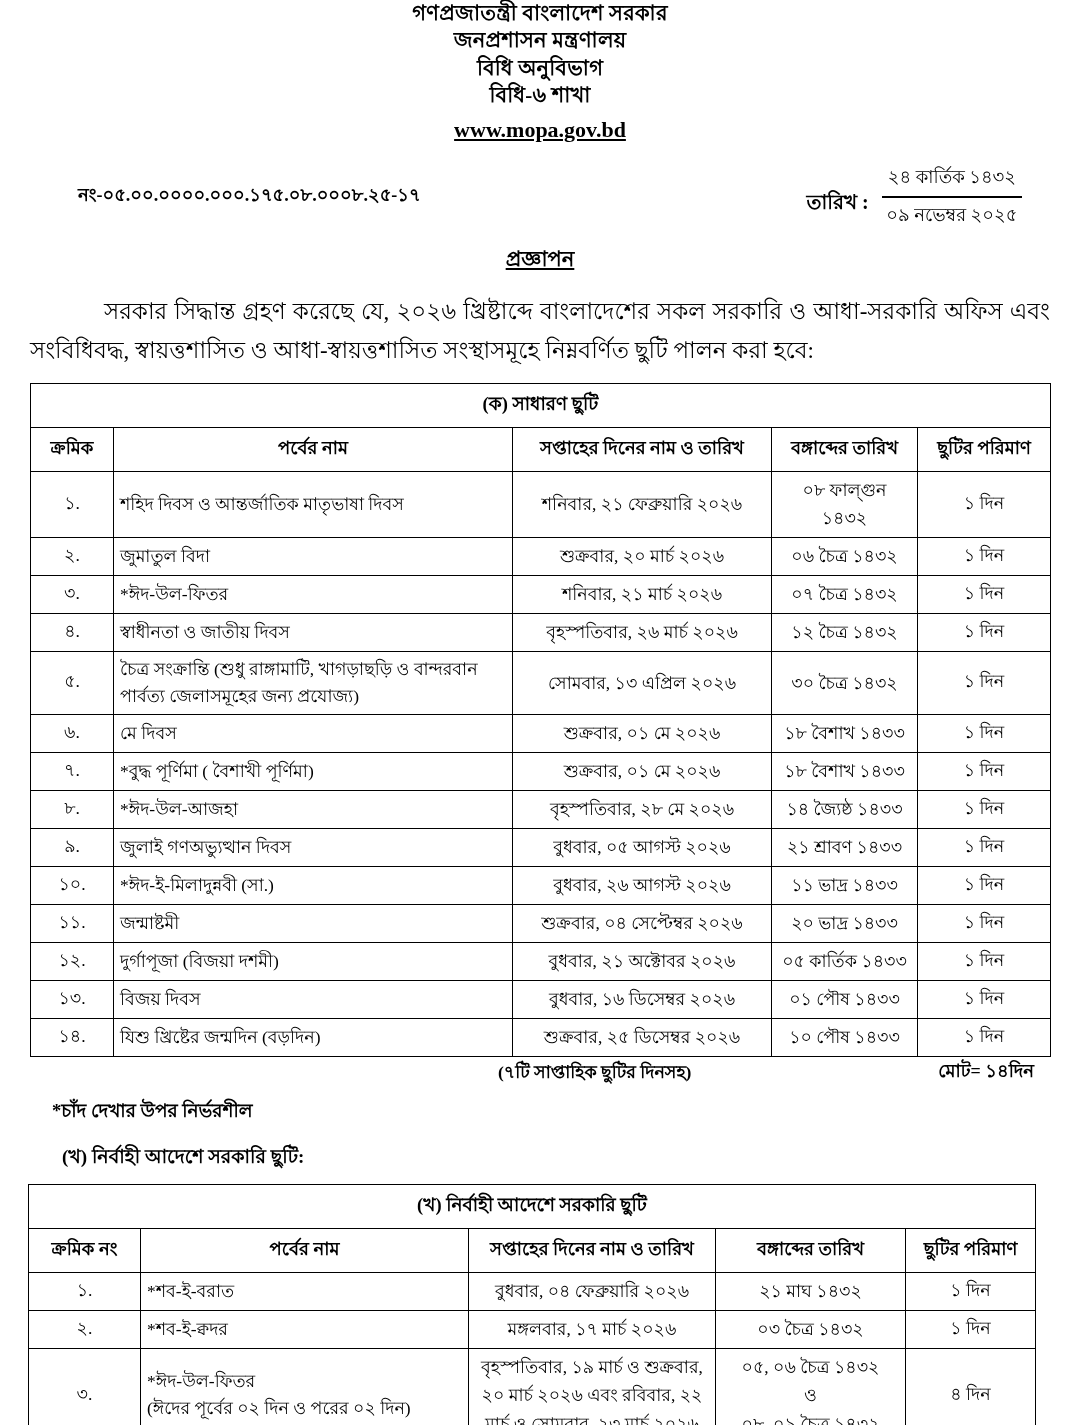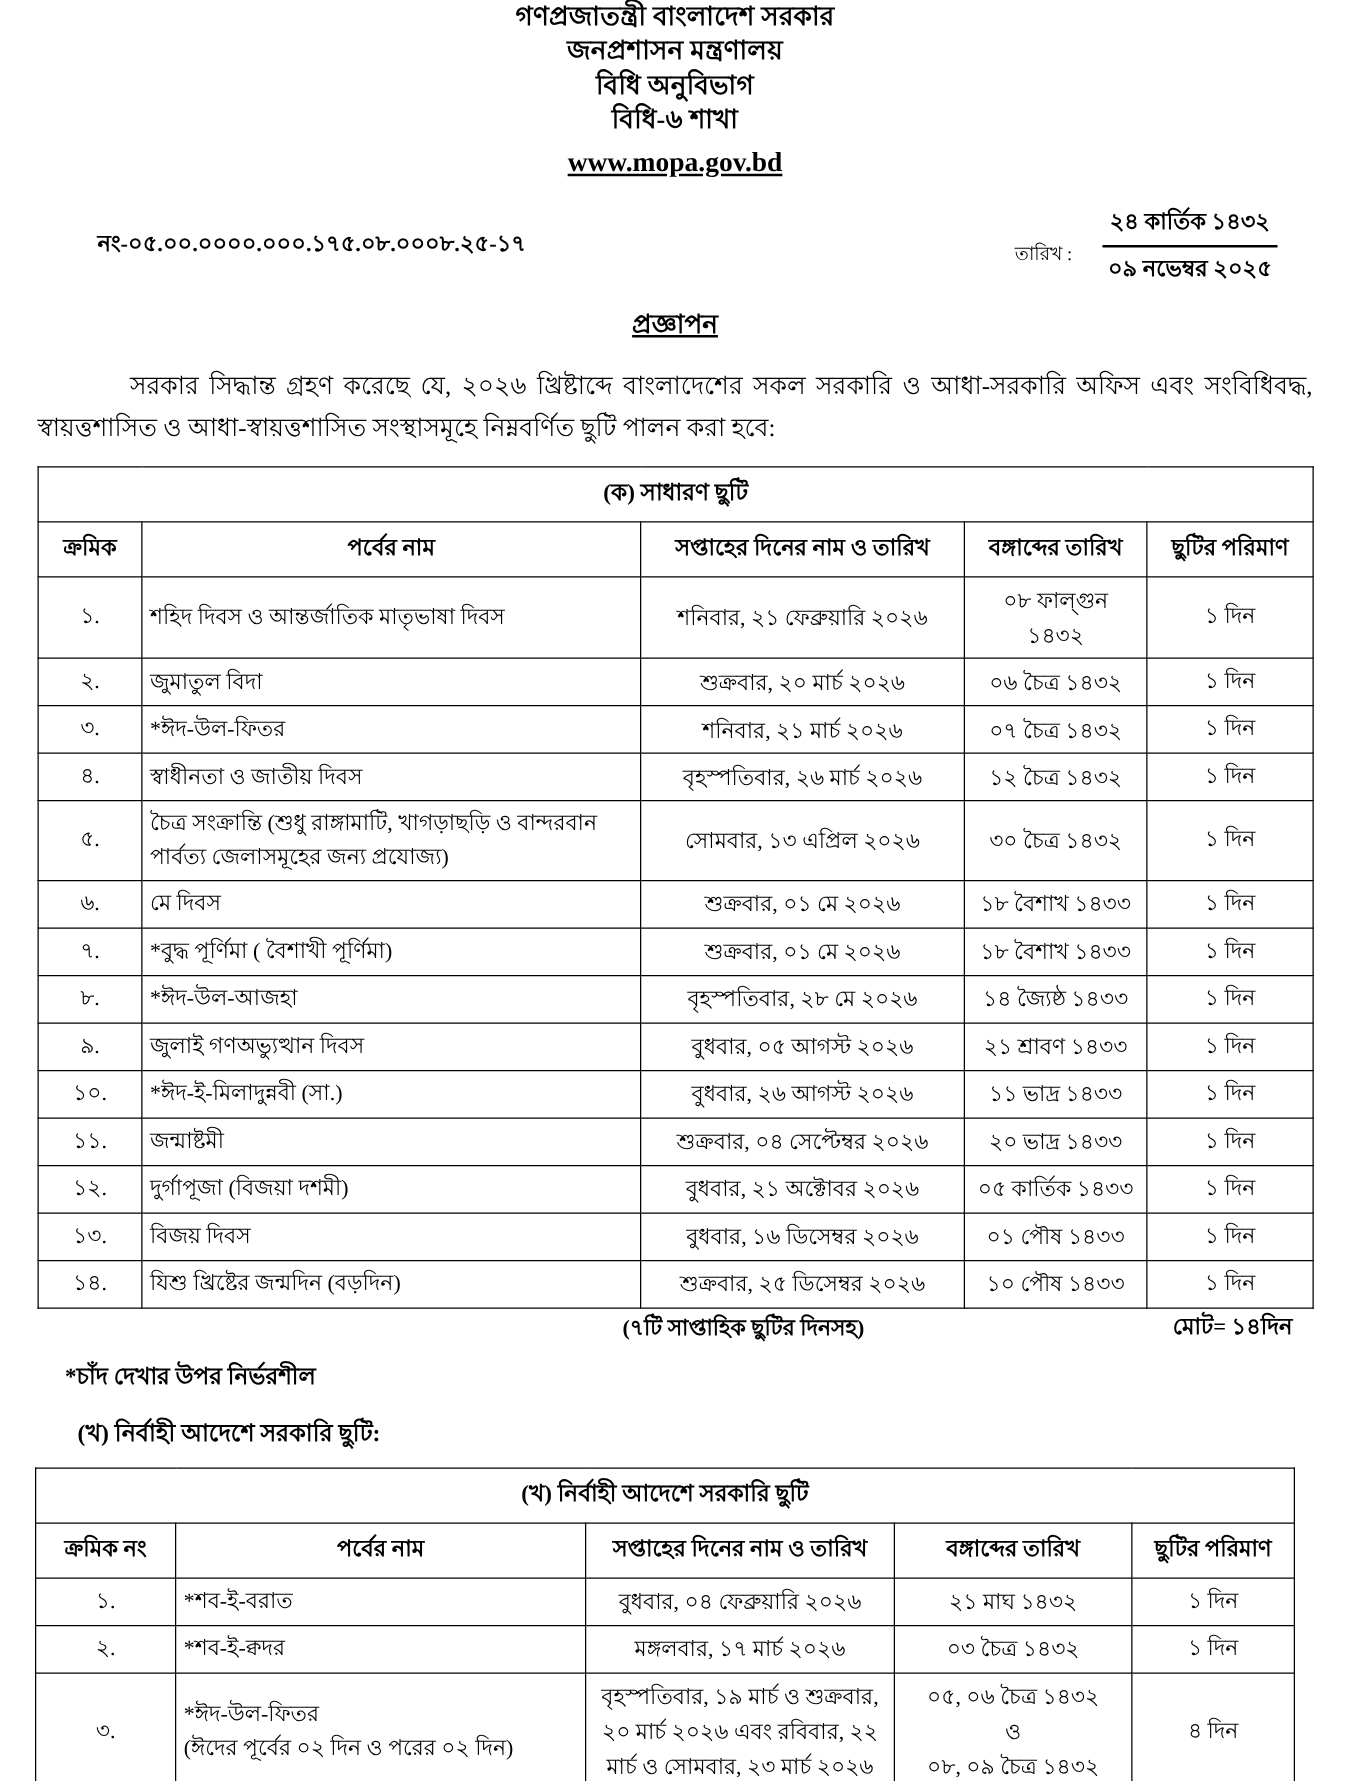--- a/index.html
+++ b/index.html
@@ -72,48 +72,48 @@
     white-space: nowrap;
   }
   .date-block {
     position: absolute;
     right: 58px;
     top: 0px;
     display: flex;
     align-items: center;
   }
   .date-label {
-    font-size: 15px;
-    font-weight: normal;
-    margin-right: 24px;
+    font-size: 20px;
+    font-weight: bold;
+    margin-right: 13px;
     padding-top: 12px;
   }
   .date-stack {
     text-align: center;
     font-size: 18px;
-    font-weight: bold;
+    font-weight: normal;
   }
   .date-stack .d1 { padding: 0 6px 2px 6px; border-bottom: 2px solid #000; }
   .date-stack .d2 { padding-top: 3px; }
 
   
   .notice-title {
     text-align: center;
     font-size: 21px;
     font-weight: bold;
     text-decoration: underline;
     margin-top: 2px;
     margin-bottom: 14px;
     position: relative;
     z-index: 2;
   }
 
   
   .intro {
-    font-size: 20px;
+    font-size: 23px;
     line-height: 1.72;
     text-align: justify;
     margin: 0 30px 12px 30px;
     text-indent: 74px;
     position: relative;
     z-index: 2;
   }
 
   
   table.holiday {

